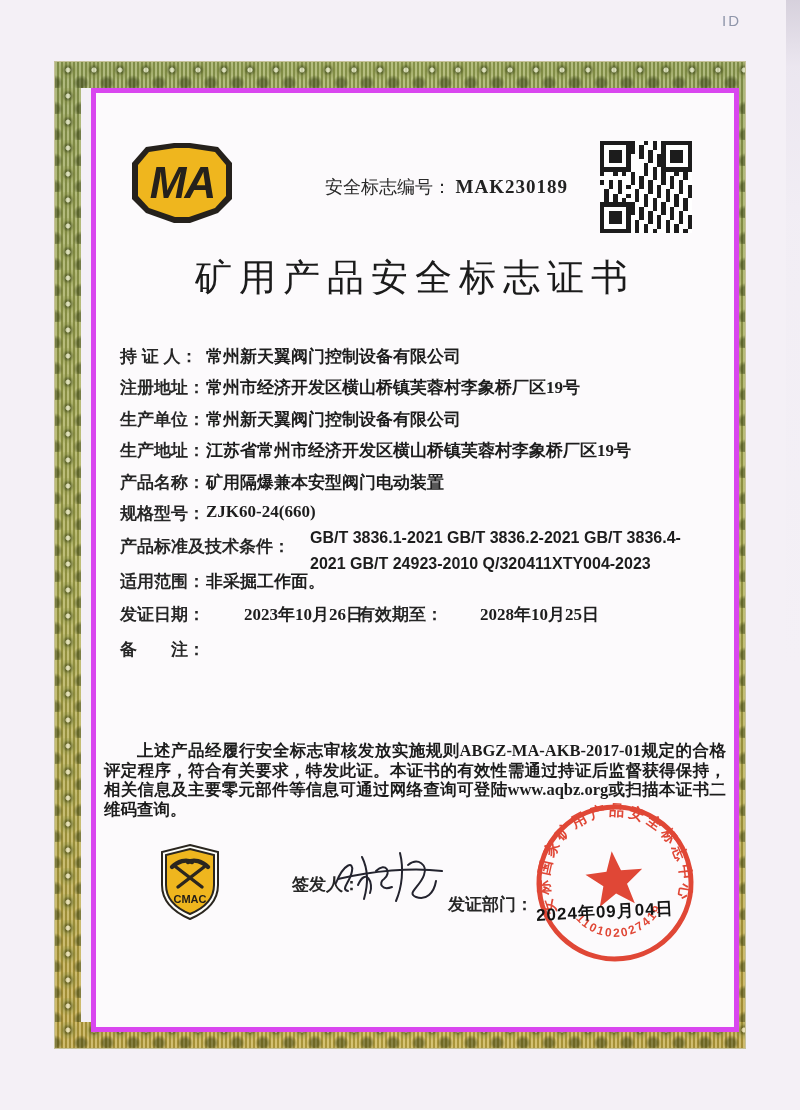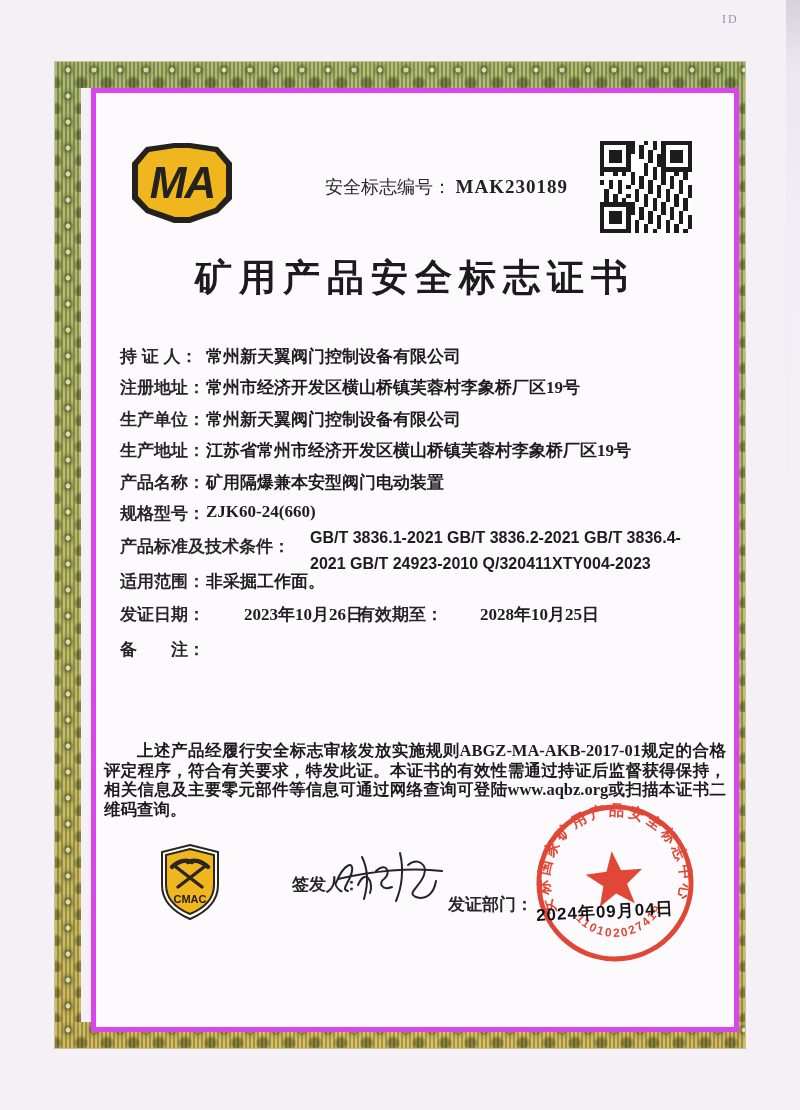--- a/index.html
+++ b/index.html
@@ -3,21 +3,21 @@
 <meta charset="utf-8">
 <style>
   html,body{margin:0;padding:0;}
   body{
     width:800px;height:1110px;position:relative;overflow:hidden;
     background:#f4f0f6;
     font-family:"Liberation Sans",sans-serif;
   }
   .scan-edge{position:absolute;right:0;top:0;width:14px;height:1110px;
     background:linear-gradient(180deg,#cfc9d6 0%,#e9e4ee 6%,#f1edf4 20%,#f4f0f6 60%);opacity:.8;}
-  .scan-id{position:absolute;left:722px;top:12px;color:#8f96aa;font-size:12px;letter-spacing:2px;font-family:Liberation Serif, serif;}
+  .scan-id{position:absolute;left:722px;top:12px;color:#8f96aa;font-size:15px;letter-spacing:2px;}
 
   
   .bframe{position:absolute;left:55px;top:62px;width:690px;height:986px;outline:1px solid #c6c29a;}
   .bs{position:absolute;
     background-size:26px 26px,26px 26px,26px 26px,auto,auto;
   }
   .bs{background-image:
     radial-gradient(circle at 13px 8px, rgba(255,255,240,.55) 2px, rgba(50,60,15,.5) 3px, rgba(125,135,60,.3) 6px, transparent 10px),
     radial-gradient(circle at 0px 21px, rgba(40,50,10,.45) 4px, transparent 8px),
     radial-gradient(circle at 26px 21px, rgba(40,50,10,.45) 4px, transparent 8px),
@@ -34,21 +34,21 @@
 
   
   .ma-logo{position:absolute;left:36px;top:50px;width:100px;height:80px;}
   .cert-no{position:absolute;left:160px;top:82px;width:360px;text-align:center;white-space:nowrap;}
   .cert-no .lab{font-size:18px;color:#2a2a2a;margin-left:21px;}
   .cert-no .val{font-family:"Liberation Serif",serif;font-size:19px;color:#222;letter-spacing:1px;}
   .qr{position:absolute;left:504px;top:48px;width:92px;height:92px;background:#fff;}
 
   
   .title{position:absolute;left:0;top:160px;width:638px;text-align:center;
-    font-size:37px;font-weight:bold;color:#1b1b1b;letter-spacing:7px;
+    font-size:37px;font-weight:normal;color:#1b1b1b;letter-spacing:7px;
     font-family:"Liberation Sans",sans-serif;}
 
   
   .row{position:absolute;left:24px;width:596px;display:flex;align-items:flex-start;}
   .lbl{flex:0 0 86px;font-size:17px;font-weight:bold;color:#262626;white-space:nowrap;}
   .val{font-family:"Liberation Serif",serif;font-size:17px;font-weight:bold;color:#1d1d1d;}
   .row-std .lbl{flex:0 0 190px;}
   .row-std .val{width:406px;font-family:"Liberation Sans",sans-serif;font-size:16px;line-height:26px;}
   .mono-val{font-family:Liberation Serif, serif;}
   .dates span{position:absolute;white-space:nowrap;}

